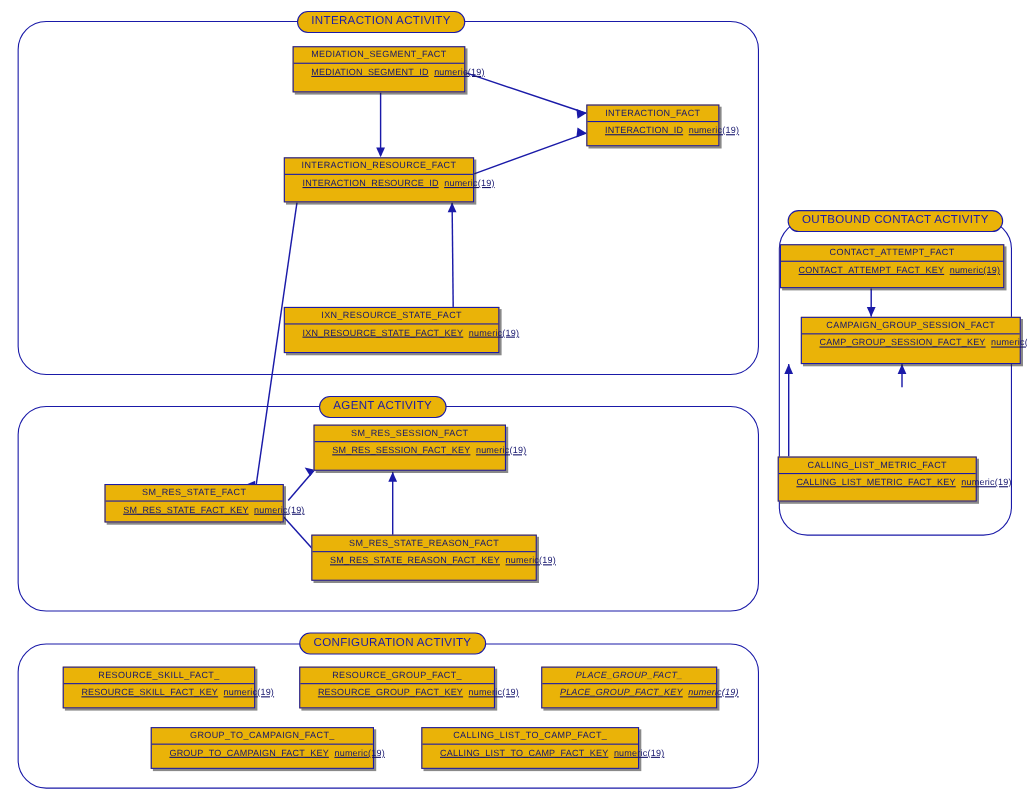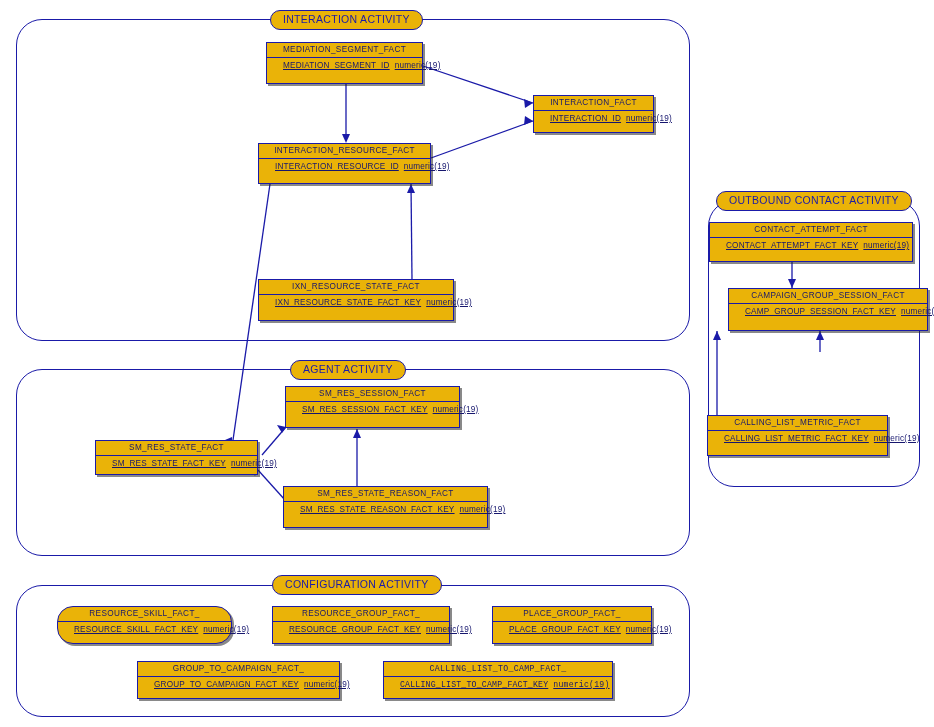--- a/index.html
+++ b/index.html
@@ -159,57 +159,57 @@
 
   <div class="entity" style="left:707px;top:415px;width:181px;height:41px;">
     <div class="ename">CALLING_LIST_METRIC_FACT</div>
     <div class="attrs">
       <div class="attr">
         <span class="pk">CALLING_LIST_METRIC_FACT_KEY</span><span class="dt">numeric(19)</span>
       </div>
     </div>
   </div>
 
-  <div class="entity" style="left:57px;top:606px;width:175px;height:38px;border-radius:16px;">
+  <div class="entity" style="left:57px;top:606px;width:175px;height:38px;">
     <div class="ename">RESOURCE_SKILL_FACT_</div>
     <div class="attrs">
       <div class="attr">
         <span class="pk">RESOURCE_SKILL_FACT_KEY</span><span class="dt">numeric(19)</span>
       </div>
     </div>
   </div>
 
   <div class="entity" style="left:272px;top:606px;width:178px;height:38px;">
     <div class="ename">RESOURCE_GROUP_FACT_</div>
     <div class="attrs">
       <div class="attr">
         <span class="pk">RESOURCE_GROUP_FACT_KEY</span><span class="dt">numeric(19)</span>
       </div>
     </div>
   </div>
 
-  <div class="entity" style="left:492px;top:606px;width:160px;height:38px;">
+  <div class="entity" style="left:492px;top:606px;width:160px;height:38px;font-style:italic;">
     <div class="ename">PLACE_GROUP_FACT_</div>
     <div class="attrs">
       <div class="attr">
         <span class="pk">PLACE_GROUP_FACT_KEY</span><span class="dt">numeric(19)</span>
       </div>
     </div>
   </div>
 
   <div class="entity" style="left:137px;top:661px;width:203px;height:38px;">
     <div class="ename">GROUP_TO_CAMPAIGN_FACT_</div>
     <div class="attrs">
       <div class="attr">
         <span class="pk">GROUP_TO_CAMPAIGN_FACT_KEY</span><span class="dt">numeric(19)</span>
       </div>
     </div>
   </div>
 
-  <div class="entity" style="left:383px;top:661px;width:230px;height:38px;font-family:Liberation Mono, monospace;">
+  <div class="entity" style="left:383px;top:661px;width:198px;height:38px;">
     <div class="ename">CALLING_LIST_TO_CAMP_FACT_</div>
     <div class="attrs">
       <div class="attr">
         <span class="pk">CALLING_LIST_TO_CAMP_FACT_KEY</span><span class="dt">numeric(19)</span>
       </div>
     </div>
   </div>
 
   <svg class="layer front" viewBox="0 0 934 727" xmlns="http://www.w3.org/2000/svg">
     <g fill="#1a1aa8" stroke="none">

